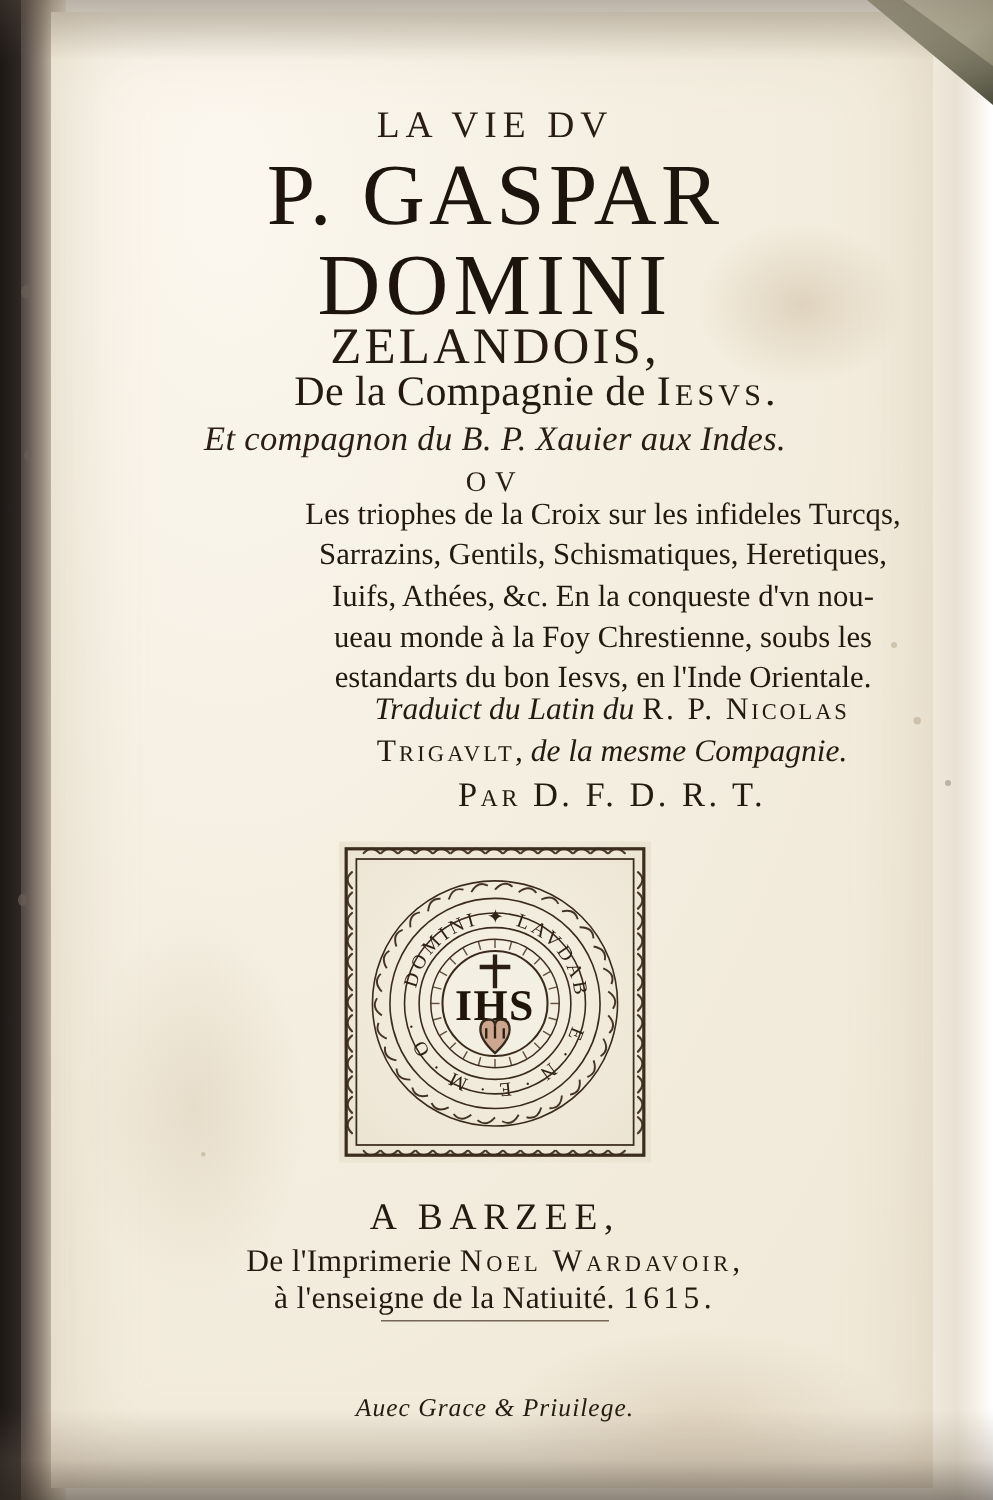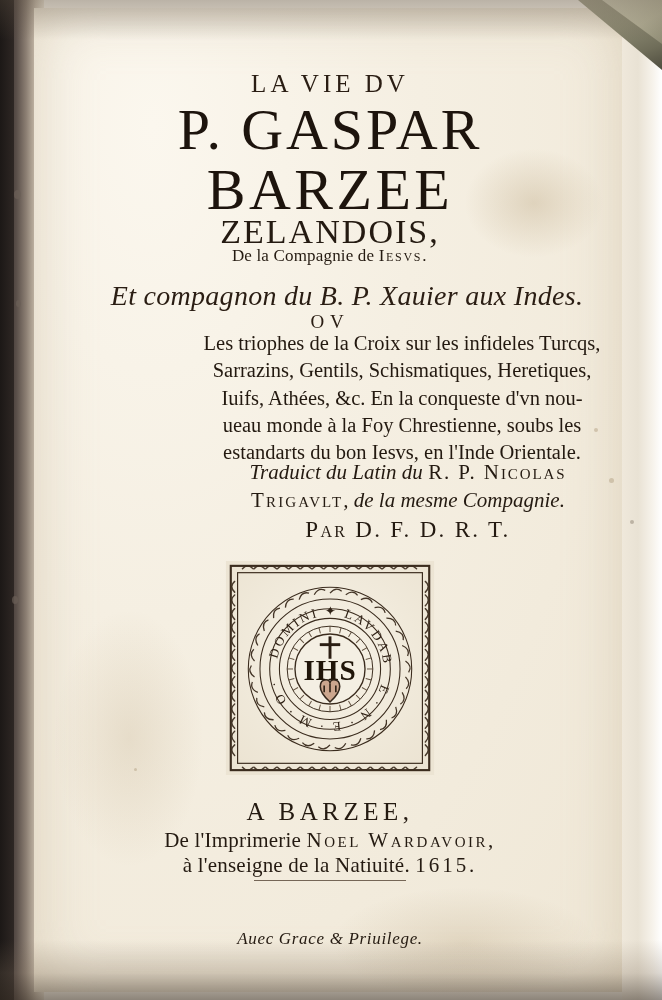--- a/index.html
+++ b/index.html
@@ -136,32 +136,32 @@
   }
   .l4 {
     top: 205px;
     font-size: 34px;
     letter-spacing: .06em;
     font-variant: small-caps;
     color: #241a11;
   }
   .l5 {
     top: 238px;
-    font-size: 17px;
+    font-size: 28px;
     letter-spacing: .01em;
     color: #241a11;
+    margin-left: 28px;
   }
   .l5 .sc { font-variant: small-caps; letter-spacing: .1em; }
   .l6 {
     top: 272px;
-    font-size: 28px;
+    font-size: 23px;
     font-style: italic;
     letter-spacing: .01em;
     color: #2a1d13;
-    margin-left: 17px;
   }
   .l7 {
     top: 303px;
     font-size: 19px;
     font-variant: small-caps;
     letter-spacing: .3em;
     color: #2a1d13;
   }
   .body-block {
     top: 322px;
@@ -279,21 +279,21 @@
     <div class="stain" style="left:300px;top:880px;width:260px;height:110px;background:radial-gradient(ellipse,rgba(170,146,106,.22),rgba(170,146,106,0) 72%);"></div>
     <div class="speck" style="left:560px;top:420px;width:4px;height:4px;"></div>
     <div class="speck" style="left:575px;top:470px;width:5px;height:5px;"></div>
     <div class="speck" style="left:100px;top:760px;width:3px;height:3px;"></div>
   </div>
 
   <div class="content">
 
     <div class="lineblock l1">LA VIE DV</div>
     <div class="lineblock l2">P. GASPAR</div>
-    <div class="lineblock l3">BARZEE</div>
+    <div class="lineblock l3">DOMINI</div>
     <div class="lineblock l4">ZELANDOIS,</div>
 
     <div class="lineblock l5">
       <span>De la Compagnie de </span><span class="sc">Iesvs.</span>
     </div>
 
     <div class="lineblock l6">Et compagnon du B. P. Xauier aux Indes.</div>
 
     <div class="lineblock l7">OV</div>
 

